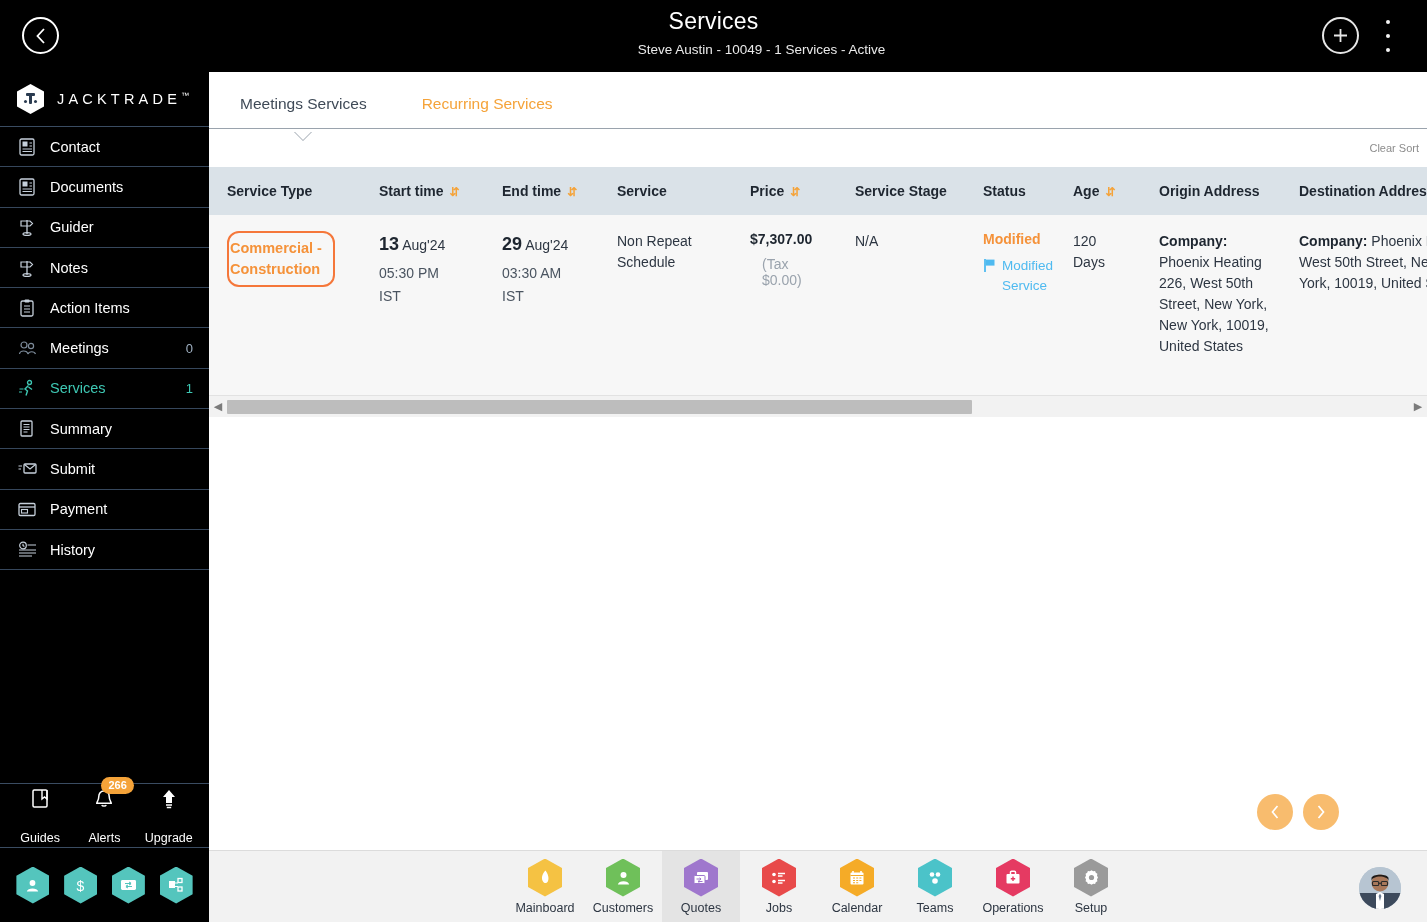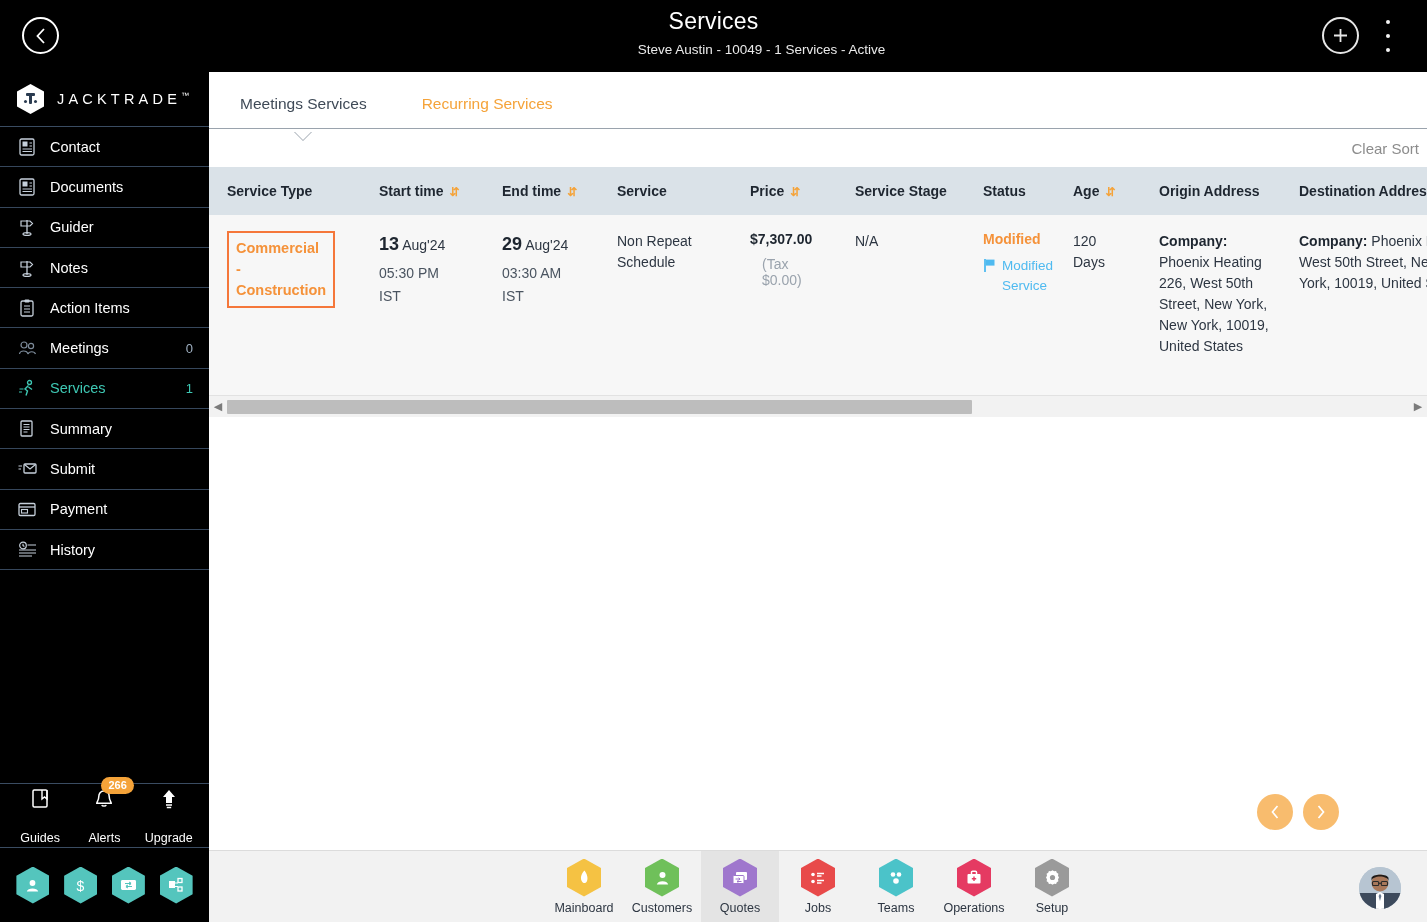--- a/index.html
+++ b/index.html
@@ -131,42 +131,42 @@
   .tab.active::before {
     content: ""; position: absolute; left: 50%; margin-left: -8px; bottom: -27px;
     width: 0; height: 0; border-left: 8px solid transparent;
     border-right: 8px solid transparent; border-top: 8px solid #ffffff; z-index: 2;
   }
 
   .clearsort-row {
     height: 38px; display: flex; align-items: center; justify-content: flex-end;
     padding-right: 8px;
   }
-  .clearsort { font-size: 15px; color: #8c8c8c; cursor: pointer; }
+  .clearsort { font-size: 11px; color: #8c8c8c; cursor: pointer; }
 
   .tablewrap {
     margin: 0 0 0 0; position: relative; width: 1218px;
   }
   .tablescroll {
     overflow: hidden; position: relative; width: 1218px;
   }
   table.grid { border-collapse: collapse; width: 1420px; table-layout: fixed; }
   table.grid thead th {
     background: #dae2e8; color: #1e2630; font-size: 14px; font-weight: bold;
     text-align: left; padding: 16px 10px 16px 18px; vertical-align: middle;
     white-space: nowrap;
   }
   .sortic { color: #f5a339; margin-left: 6px; font-size: 12px; letter-spacing: -2px; }
   table.grid tbody td {
     background: #f7f7f7; font-size: 14px; color: #2d3642; vertical-align: top;
     padding: 16px 10px 16px 18px; height: 180px;
   }
   .svc-chip {
-    display: inline-block; border: 2px solid #f5773a; border-radius: 0;
-    color: #f5923a; font-weight: bold; font-size: 14.5px; padding: 5px 7px;
+    display: inline-block; border: 2px solid #f5773a; border-radius: 12px;
+    color: #f5923a; font-weight: bold; font-size: 14.5px; padding: 5px 1px;
     line-height: 1.45; max-width: 108px;
   }
   .dnum { font-size: 18px; font-weight: bold; color: #1e2630; }
   .dmon { font-size: 14px; color: #2d3642; }
   .dline { margin-top: 7px; color: #4a5460; font-size: 14px; }
   .price-main { font-weight: bold; font-size: 14px; color: #1e2630; }
   .price-tax { color: #9aa3ad; font-size: 14px; margin-top: 9px; margin-left: 12px; }
   .st-modified { color: #f5923a; font-weight: bold; font-size: 14px; }
   .st-sub { display: flex; gap: 6px; margin-top: 9px; align-items: flex-start; }
   .st-sub span { color: #4fbaf0; font-size: 13.5px; line-height: 1.45; }
@@ -594,20 +594,31 @@
       <div class="bb-hex" style="background:#e84a4a">
         <svg width="16" height="14" viewBox="0 0 16 14">
             <circle cx="3" cy="3.5" r="1.8" fill="#ffffff"></circle>
             <circle cx="3" cy="10.5" r="1.8" fill="#ffffff"></circle>
             <path d="M7 2.5 H14 M7 5 H11.5 M7 9.5 H14 M7 12 H11.5" stroke="#ffffff" stroke-width="1.6"></path>
           </svg>
       </div>
       <div class="bb-lbl">Jobs</div>
     </div>
 
+    <div class="bb-item">
+      <div class="bb-hex" style="background:#f5ab27">
+        <svg width="16" height="16" viewBox="0 0 16 16">
+            <rect x="1.5" y="2.5" width="13" height="12" rx="1" fill="#ffffff"></rect>
+            <path d="M1.5 5.5 H14.5" stroke="#f5ab27" stroke-width="1.2"></path>
+            <path d="M4 1 V4 M12 1 V4" stroke="#ffffff" stroke-width="1.6"></path>
+            <path d="M4 8 H6 M7.2 8 H9.2 M10.4 8 H12.4 M4 10.5 H6 M7.2 10.5 H9.2 M10.4 10.5 H12.4 M4 12.8 H6 M7.2 12.8 H9.2" stroke="#f5ab27" stroke-width="1.1"></path>
+          </svg>
+      </div>
+      <div class="bb-lbl">Calendar</div>
+    </div>
 
     <div class="bb-item">
       <div class="bb-hex" style="background:#4bc3c9">
         <svg width="16" height="16" viewBox="0 0 16 16">
             <circle cx="5" cy="4.5" r="2.3" fill="#ffffff"></circle>
             <circle cx="11" cy="4.5" r="2.3" fill="#ffffff"></circle>
             <circle cx="8" cy="11" r="2.8" fill="#ffffff"></circle>
           </svg>
       </div>
       <div class="bb-lbl">Teams</div>

